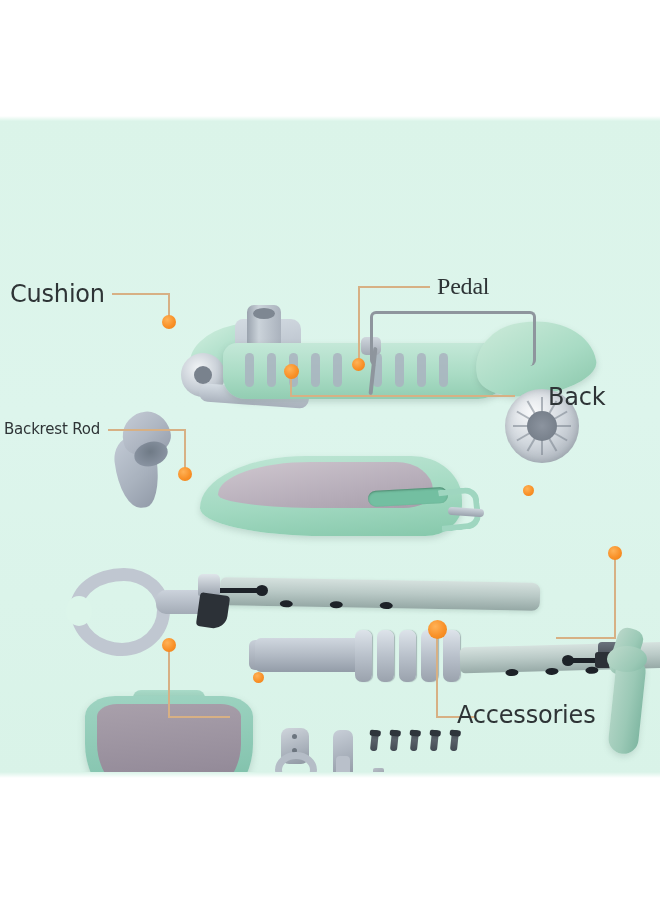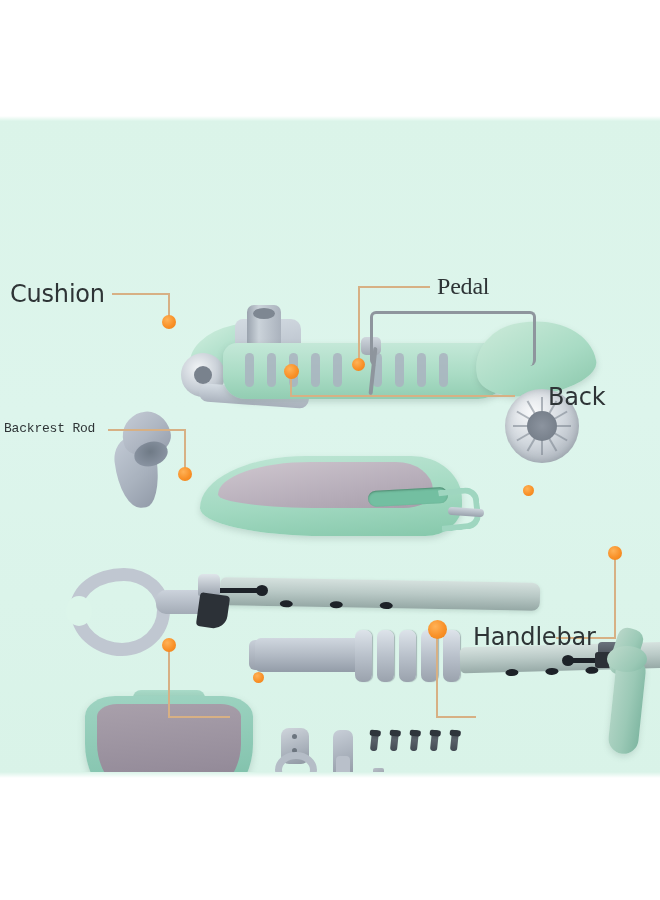--- a/index.html
+++ b/index.html
@@ -30,21 +30,21 @@
 
   .lbl{
     position:absolute;
     color:#2e3436;
     font-size:24px;
     line-height:1;
     letter-spacing:-0.2px;
     white-space:nowrap;
     font-family:"DejaVu Sans", sans-serif;
   }
-  .lbl.sm{font-size:13px;font-family:Liberation Mono, monospace;}
+  .lbl.sm{font-size:15px;}
 
   .lead{position:absolute;background:#d7b084;}
   .lead.h{height:2px;}
   .lead.v{width:2px;}
 
   .dot{
     position:absolute;border-radius:50%;
     background:radial-gradient(circle at 38% 34%,#ffb257 0%,#f99128 55%,#ec7f16 100%);
   }
 
@@ -451,26 +451,26 @@
     <div class="lead h" style="left:108px;top:313px;width:78px;"></div>
     <div class="lead v" style="left:184px;top:313px;height:43px;"></div>
     <div class="dot" style="left:178px;top:351px;width:14px;height:14px;"></div>
     <div class="lbl sm" style="left:4px;top:306px;">Backrest Rod</div>
 
     <div class="dot" style="left:523px;top:369px;width:11px;height:11px;"></div>
 
     <div class="lead h" style="left:556px;top:521px;width:60px;"></div>
     <div class="lead v" style="left:614px;top:438px;height:85px;"></div>
     <div class="dot" style="left:608px;top:430px;width:14px;height:14px;"></div>
-    <div class="lbl" style="left:473px;top:509px;">Handlebar</div>
 
     <div class="dot" style="left:253px;top:556px;width:11px;height:11px;"></div>
 
     <div class="lead v" style="left:168px;top:530px;height:72px;"></div>
     <div class="lead h" style="left:168px;top:600px;width:62px;"></div>
     <div class="dot" style="left:162px;top:522px;width:14px;height:14px;"></div>
 
     <div class="lead v" style="left:436px;top:512px;height:90px;"></div>
     <div class="lead h" style="left:436px;top:600px;width:40px;"></div>
     <div class="dot" style="left:428px;top:504px;width:19px;height:19px;"></div>
+    <div class="lbl" style="left:457px;top:587px;">Accessories</div>
 
   </div>
 </div>
 
 </body></html>

